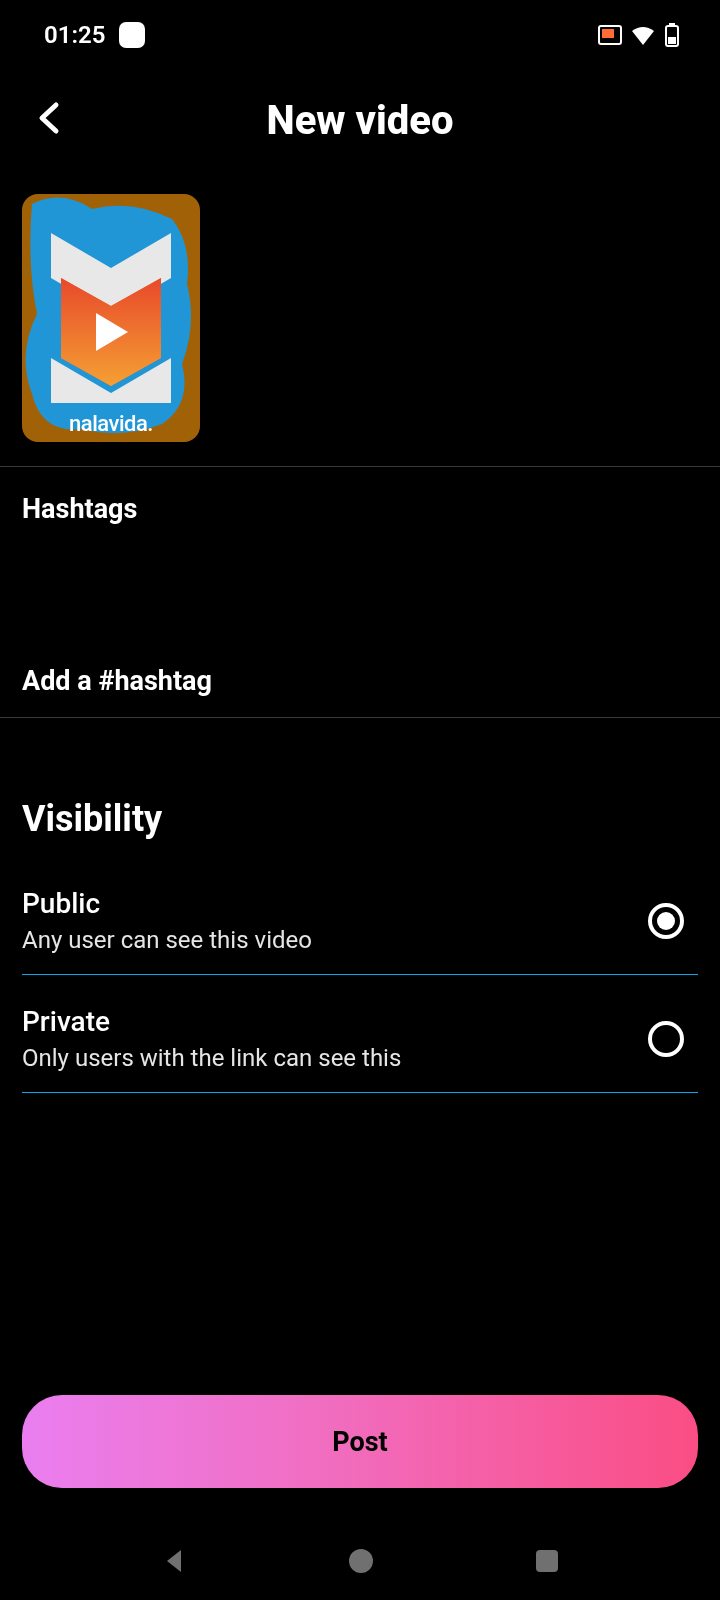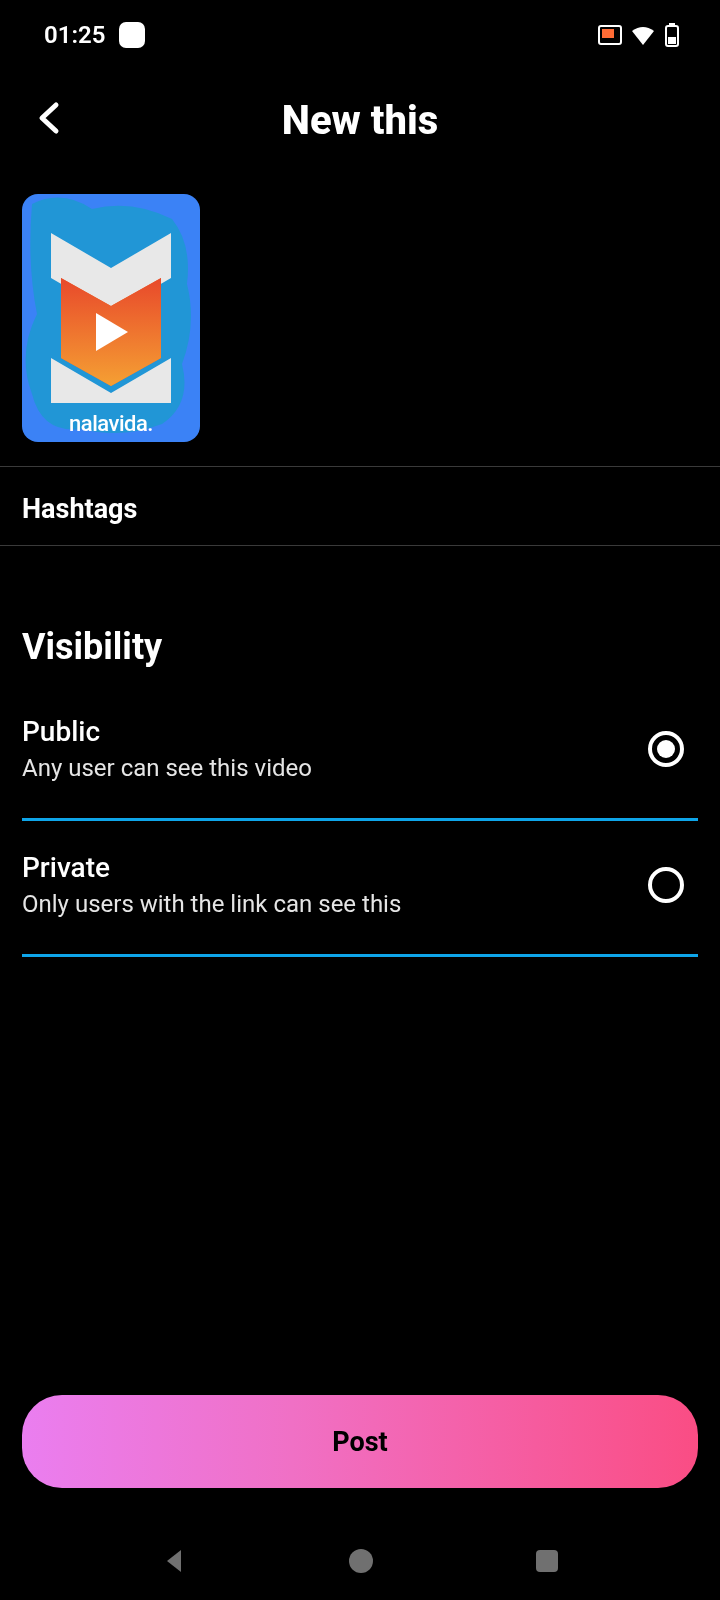--- a/index.html
+++ b/index.html
@@ -66,21 +66,21 @@
       flex-direction: column;
     }
     .title-section {
       display: flex;
       padding: 24px 22px;
       gap: 22px;
     }
     .thumbnail {
       width: 178px;
       height: 248px;
-      background: #3b82f6;
+      background: #a16207;
       border-radius: 16px;
       position: relative;
       overflow: hidden;
       flex-shrink: 0;
     }
     .thumb-blue-splash {
       position: absolute;
       inset: 0;
     }
     .thumb-chevron {
@@ -143,22 +143,22 @@
     }
     .visibility-title {
       font-size: 36px;
       font-weight: 700;
       margin-bottom: 29px;
     }
     .radio-option {
       display: flex;
       justify-content: center;
       align-items: center;
-      padding: 18px 0 36px;
-      border-bottom: 3px solid #0ea5e9;
+      padding: 18px 0 20px;
+      border-bottom: 1px solid #0ea5e9;
     }
     .radio-option + .radio-option {
       padding-top: 30px;
     }
     .radio-text {
       flex: 1;
     }
     .radio-label {
       font-size: 28px;
       font-weight: 500;
@@ -232,21 +232,21 @@
     </svg>
   </div>
 </div>
 
 <div class="header">
   <div class="back-btn">
     <svg width="26" height="34" viewBox="0 0 26 34">
       <path d="M20 4 L6 17 L20 30" fill="none" stroke="#fff" stroke-width="5" stroke-linecap="round" stroke-linejoin="round"></path>
     </svg>
   </div>
-  <div class="header-title">New this</div>
+  <div class="header-title">New video</div>
 </div>
 
 <div class="content">
   <div class="title-section">
     <div class="thumbnail">
       <svg class="thumb-blue-splash" width="178" height="248" viewBox="0 0 178 248">
         <path d="M10 10 Q40 -5 70 15 Q110 5 150 25 Q170 50 165 90 Q175 130 160 170 Q170 210 140 230 Q100 245 60 235 Q20 240 10 200 Q-5 160 15 120 Q5 70 10 10 Z" fill="#2196d6"></path>
       </svg>
       <svg class="thumb-chevron" width="130" height="180" viewBox="0 0 130 180">
         <path d="M5 5 L65 40 L125 5 L125 50 L65 85 L5 50 Z" fill="#e8e8e8"></path>
@@ -262,20 +262,21 @@
         <path d="M5 130 L65 165 L125 130 L125 175 L65 175 L5 175 Z" fill="#e8e8e8"></path>
       </svg>
       <div class="thumb-watermark">nalavida.</div>
     </div>
   </div>
 
   <div class="divider-full"></div>
 
   <div class="hashtags-section">
     <div class="hashtags-label">Hashtags</div>
+    <div class="hashtag-link">Add a #hashtag</div>
   </div>
 
   <div class="divider-full"></div>
 
   <div class="visibility-section">
     <div class="visibility-title">Visibility</div>
 
     <div class="radio-option">
       <div class="radio-text">
         <div class="radio-label">Public</div>

